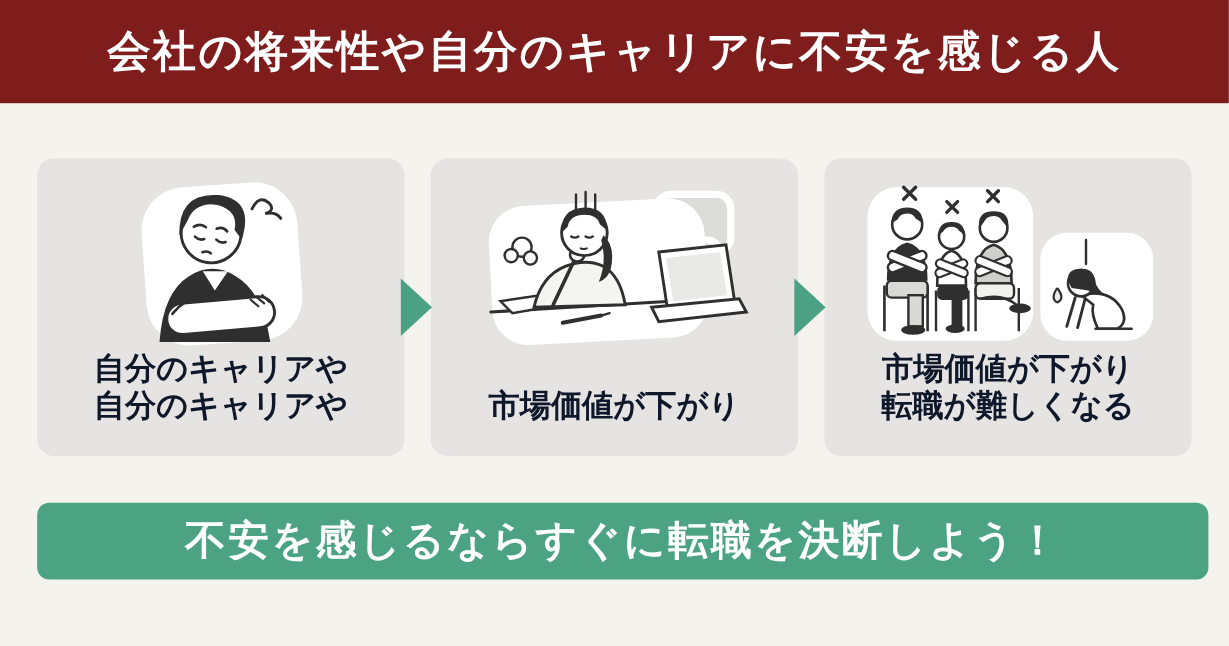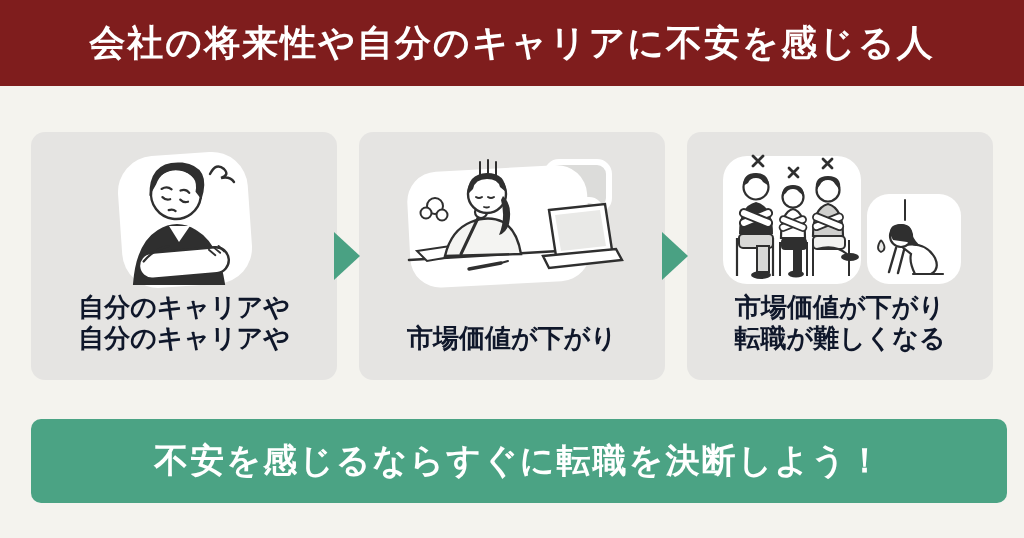--- a/index.html
+++ b/index.html
@@ -72,21 +72,21 @@
     width: 0; height: 0;
     border-top: 24px solid transparent;
     border-bottom: 24px solid transparent;
     border-left: 26px solid #4aa183;
     margin-left: -3px;
   }
 
   
   .banner {
     margin: 39px 17px 0 31px;
-    height: 84px;
+    height: 64px;
     background: #4ba384;
     border-radius: 10px;
     display: flex;
     align-items: center;
     justify-content: center;
   }
   .banner p {
     color: #ffffff;
     font-size: 34px;
     font-weight: bold;

